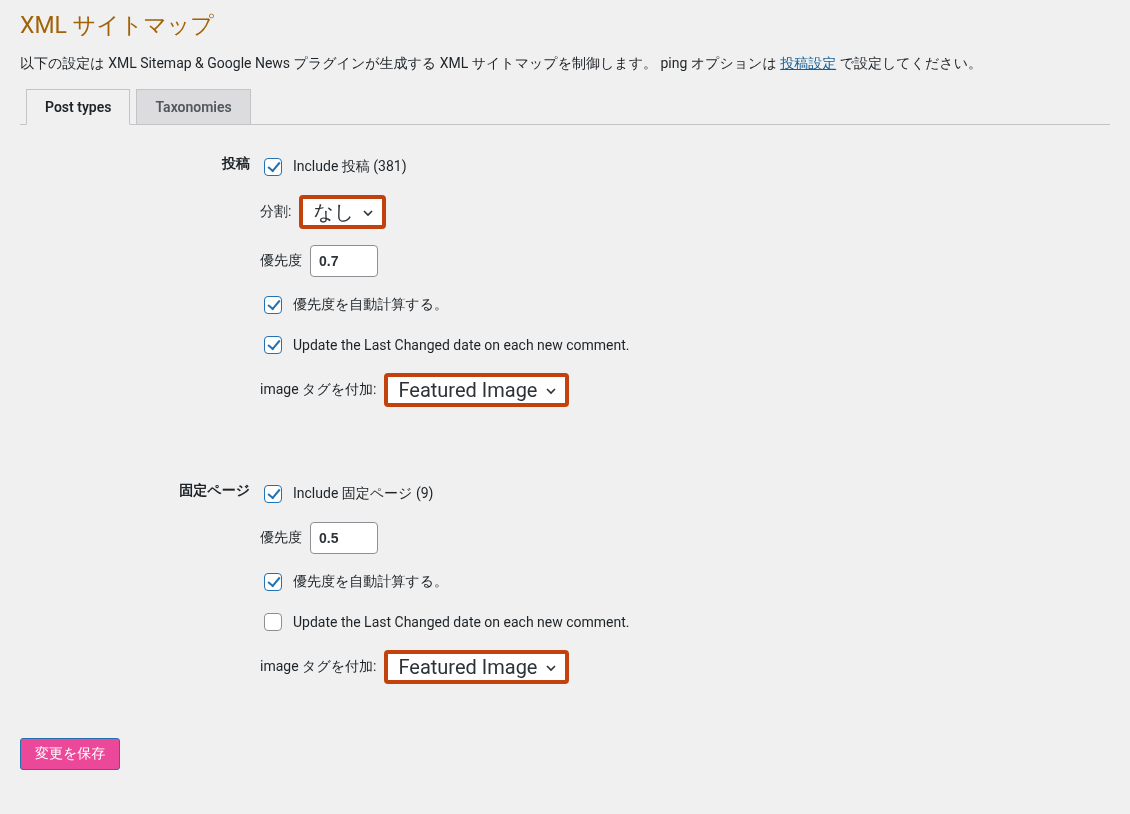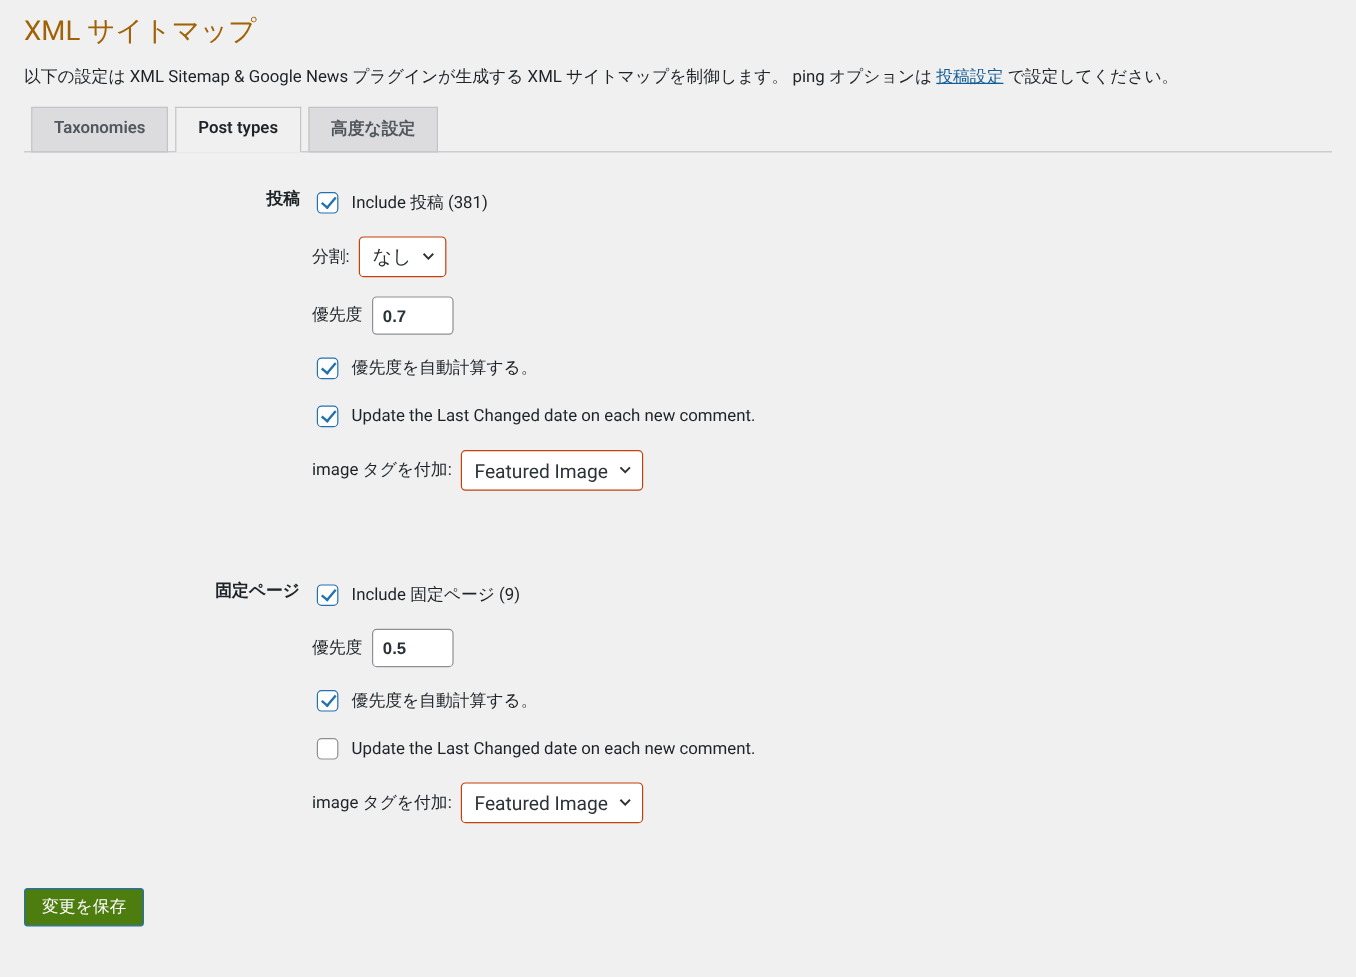--- a/index.html
+++ b/index.html
@@ -124,41 +124,41 @@
     color: #2c3338;
     width: 68px;
     font-weight: bold;
   }
 
   .select-wrap {
     position: relative;
     display: inline-flex;
     align-items: center;
     height: 34px;
-    border: 1px solid #c2410c;
+    border: 4px solid #c2410c;
     border-radius: 4px;
     background: #fff;
     padding: 0 28px 0 10px;
-    font-size: 16px;
+    font-size: 20px;
     color: #2c3338;
     cursor: pointer;
   }
   .select-wrap .chev {
     position: absolute;
     right: 8px;
     top: 50%;
     transform: translateY(-50%);
     pointer-events: none;
   }
 
   .submit {
     margin-top: 28px;
   }
   .button-primary {
-    background: #4d7c0f;
+    background: #ec4899;
     border: 1px solid #2271b1;
     color: #fff;
     font-size: 14px;
     padding: 6px 14px;
     border-radius: 3px;
     cursor: pointer;
   }
   label { cursor: pointer; }
 </style>
 </head>
@@ -166,23 +166,22 @@
 
 <div class="wrap">
   <h1>XML サイトマップ</h1>
 
   <p class="desc">
     <span>以下の設定は XML Sitemap &amp; Google News プラグインが生成する XML サイトマップを制御します。 ping オプションは </span><a href="#">投稿設定</a><span> で設定してください。</span>
   </p>
 
   <div class="tabs-wrapper">
     <div class="tabs">
+      <div class="tab active">Post types</div>
       <div class="tab">Taxonomies</div>
-      <div class="tab active">Post types</div>
-      <div class="tab">高度な設定</div>
     </div>
   </div>
 
   <table class="form-table">
 
     <tbody>
         <tr>
       <th>投稿</th>
       <td>
         <div class="field-row first">

